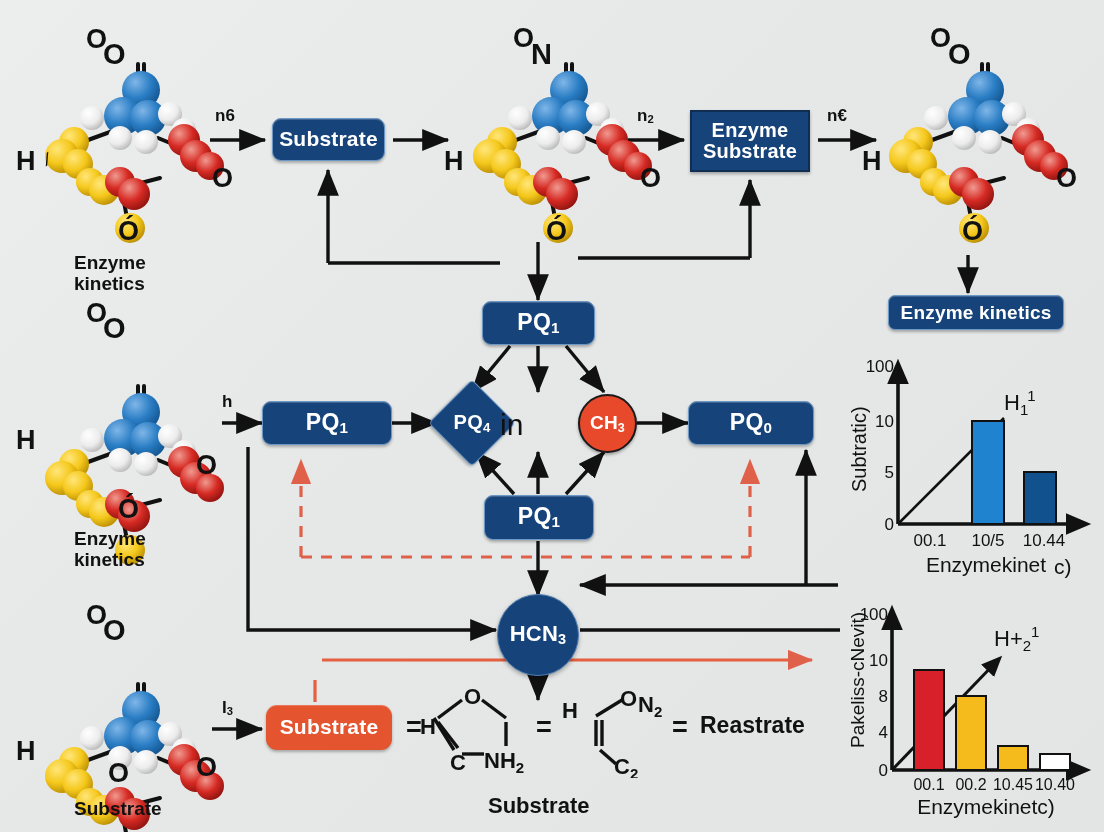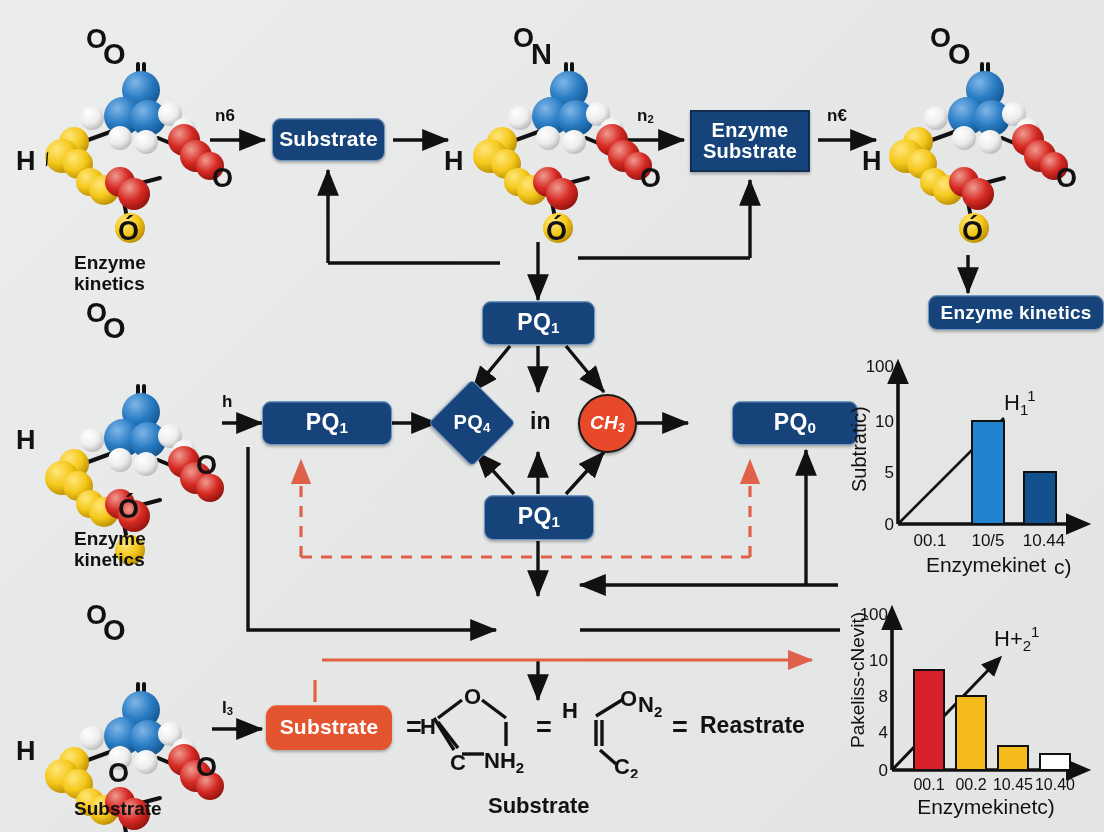--- a/index.html
+++ b/index.html
@@ -23,21 +23,21 @@
     box-shadow:0 2px 3px rgba(0,0,0,.3);}
   .pill-orange{background:#e4552f;border-radius:11px;
     box-shadow:0 2px 3px rgba(0,0,0,.28), inset 0 1px 0 rgba(255,255,255,.2);}
   .diamond{background:#16447a;border:1.5px solid #6d97c4;
     transform:rotate(45deg);border-radius:5px;
     box-shadow:0 2px 3px rgba(0,0,0,.28);}
   .diamond > span{transform:rotate(-45deg);display:block;}
   .circ{background:#16447a;border-radius:50%;border:1.5px solid #4f7fb2;
     box-shadow:0 2px 4px rgba(0,0,0,.3);}
   .circ-orange{background:#e8492a;border-radius:50%;border:2px solid #1a1a1a;
-    box-shadow:0 2px 3px rgba(0,0,0,.3);font-style:italic;}
+    box-shadow:0 2px 3px rgba(0,0,0,.3);}
   sub{font-size:.66em;vertical-align:-0.22em;}
 
   
   .tlabel{position:absolute;color:#111;font-weight:bold;}
   .tlight{position:absolute;color:#111;font-weight:normal;}
   .mollabel{position:absolute;color:#111;font-weight:bold;font-size:19px;
     line-height:1.12;text-align:left;}
   .ratelabel{position:absolute;color:#111;font-weight:bold;font-size:17px;}
 
   
@@ -238,50 +238,53 @@
 
   <div class="node pill" style="left:272px;top:118px;width:113px;height:43px;font-size:21px;">
     <span>Substrate</span>
   </div>
 
   <div class="node sqbox" style="left:690px;top:110px;width:120px;height:62px;font-size:20px;flex-direction:column;">
     <span>Enzyme</span>
     <span>Substrate</span>
   </div>
 
-  <div class="node pill" style="left:928px;top:295px;width:176px;height:35px;font-size:19px;">
+  <div class="node pill" style="left:888px;top:295px;width:176px;height:35px;font-size:19px;border-radius:7px;">
     <span>Enzyme kinetics</span>
   </div>
 
   <div class="node pill" style="left:482px;top:301px;width:113px;height:44px;font-size:23px;">
     <span>PQ<sub>1</sub></span>
   </div>
 
   <div class="node pill" style="left:262px;top:401px;width:130px;height:44px;font-size:23px;">
     <span>PQ<sub>1</sub></span>
   </div>
 
   <div class="node diamond" style="left:441px;top:392px;width:62px;height:62px;font-size:20px;">
     <span>PQ<sub>4</sub></span>
   </div>
 
-  <div class="tlight" style="left:530px;top:408px;font-size:23px;font-weight:bold;color:#111;">in</div>
+  <div class="tlight" style="left:500px;top:408px;font-size:30px;font-weight:normal;color:#111;">in</div>
 
   <div class="node circ-orange" style="left:578px;top:394px;width:59px;height:59px;font-size:19px;">
     <span>CH<sub>3</sub></span>
   </div>
 
-  <div class="node pill" style="left:688px;top:401px;width:126px;height:44px;font-size:23px;margin-left:44px;">
+  <div class="node pill" style="left:688px;top:401px;width:126px;height:44px;font-size:23px;">
     <span>PQ<sub>0</sub></span>
   </div>
 
   <div class="node pill" style="left:484px;top:495px;width:110px;height:45px;font-size:23px;">
     <span>PQ<sub>1</sub></span>
   </div>
 
+  <div class="node circ" style="left:497px;top:594px;width:82px;height:82px;font-size:22px;">
+    <span>HCN<sub>3</sub></span>
+  </div>
 
   <div class="node pill-orange" style="left:266px;top:705px;width:126px;height:45px;font-size:21px;">
     <span>Substrate</span>
   </div>
 
   <div class="tlabel" style="left:406px;top:712px;font-size:27px;">=</div>
   <div class="tlabel" style="left:536px;top:712px;font-size:27px;">=</div>
   <div class="tlabel" style="left:672px;top:712px;font-size:27px;">=</div>
   <div class="tlabel" style="left:700px;top:712px;font-size:23px;">Reastrate</div>
 

